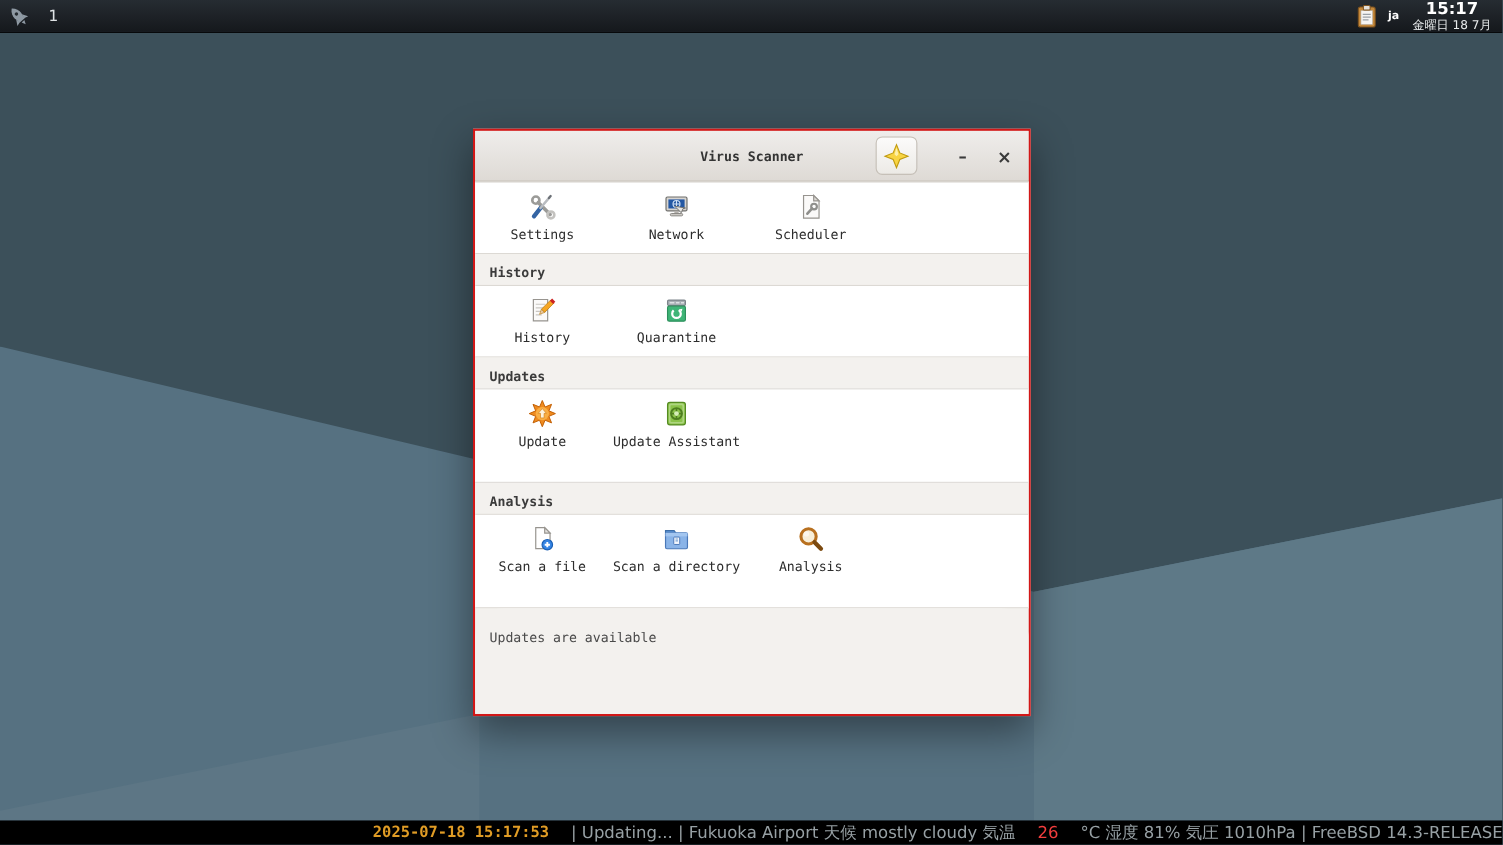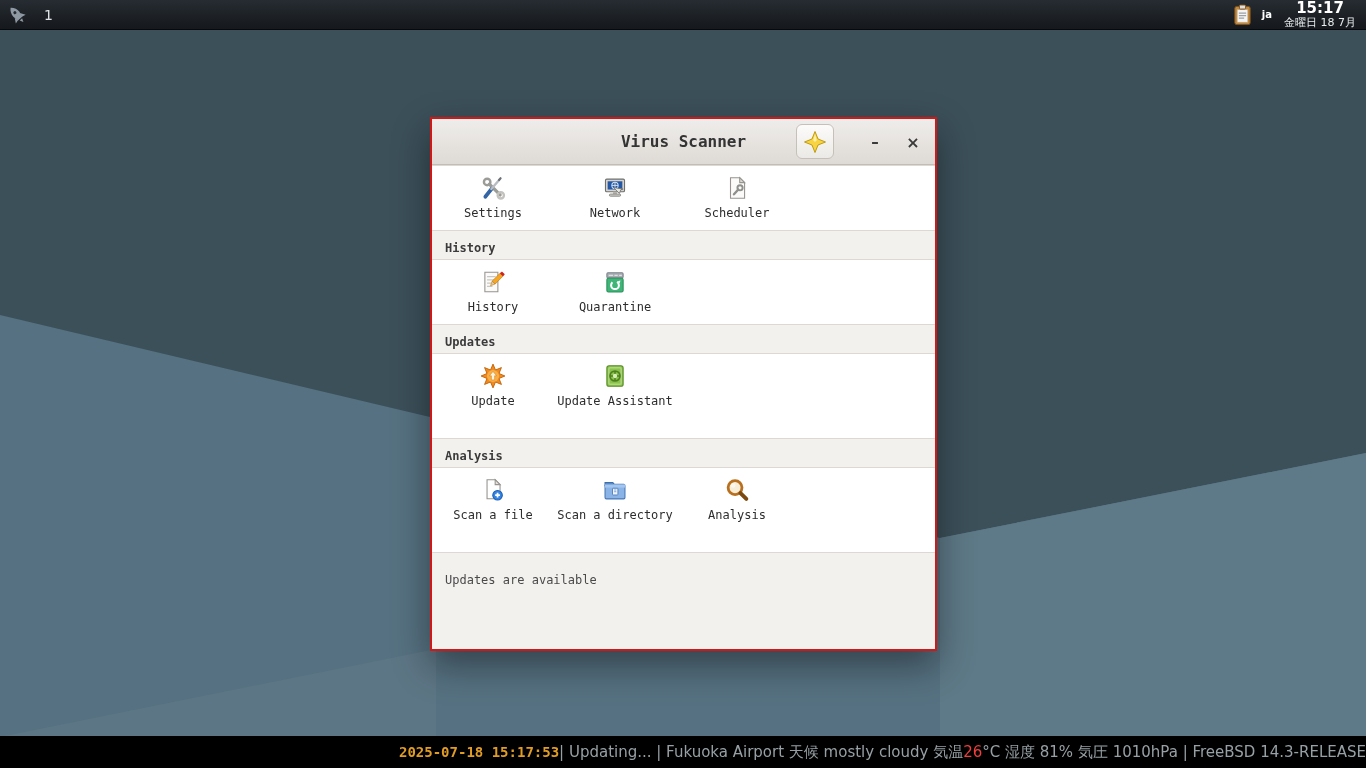--- a/index.html
+++ b/index.html
@@ -27,40 +27,40 @@
                background:#3c505a; overflow:hidden; }
   .wp-shard { position:absolute; inset:0; }
   .wp-a { background:#567181;
           clip-path:polygon(0px 285px,940px 508px,1366px 423px,1366px 716px,0px 716px); }
   .wp-b { background:#5e7987;
           clip-path:polygon(940px 508px,1366px 423px,1366px 716px,940px 716px); }
   .wp-c { background:#5d7685;
           clip-path:polygon(0px 707px,436px 619px,436px 716px,0px 716px); }
 
   
-  .statusbar { position:absolute; left:0; bottom:0; width:1366px; height:32px;
+  .statusbar { position:absolute; left:0; bottom:0; width:1366px; height:22px;
                background:#000000; display:flex; align-items:center;
                justify-content:flex-end; white-space:nowrap; z-index:30;
-               font-size:15px; overflow:hidden; }
+               font-size:15px; overflow:hidden;gap:20px; }
   .seg { color:#97a0a4; }
   .seg-date { color:#e09c25; font-family:"DejaVu Sans Mono", monospace; font-size:14px; font-weight:bold; }
   .seg-temp { color:#f23d3d; }
 
   
   .window { position:absolute; left:430px; top:117px; width:507px; height:534px;
             border:2px solid #d21717; background:#f3f1ee;
             box-shadow:0 14px 34px rgba(0,0,0,.42); z-index:20;
             display:flex; flex-direction:column;
             font-family:"DejaVu Sans Mono", monospace; }
   .titlebar { position:relative; height:46px; flex:0 0 46px;
               background:linear-gradient(#efedeb,#dedad5);
               border-bottom:1px solid #c3bdb5; }
   .title { position:absolute; left:0; right:0; top:0; bottom:0;
            display:flex; align-items:center; justify-content:center;
-           font-weight:bold; font-size:16px; color:#343434; }
+           font-weight:bold; font-size:12px; color:#343434; }
   .sparkle-btn { position:absolute; right:101px; top:5px; width:38px; height:35px;
                  background:linear-gradient(#fcfbfa,#eceae6);
                  border:1px solid #c6c0b8; border-radius:6px;
                  display:flex; align-items:center; justify-content:center; cursor:pointer; }
   .winctl { position:absolute; top:0; height:46px; width:34px;
             display:flex; align-items:center; justify-content:center;
             color:#3a3a3a; font-family:"DejaVu Sans", sans-serif; cursor:pointer; }
   .ctl-min { right:43px; font-size:15px; font-weight:bold; }
   .ctl-close { right:5px; font-size:16px; font-weight:bold; }
 

